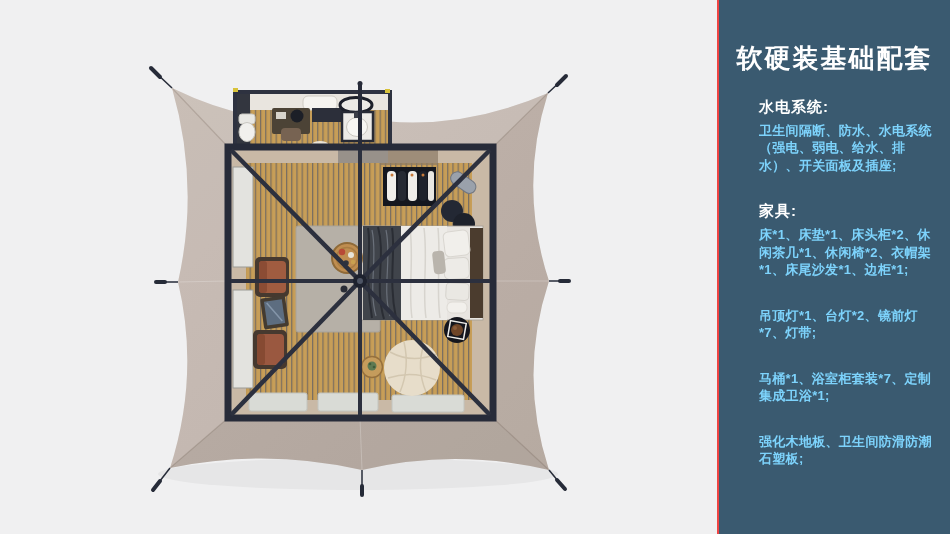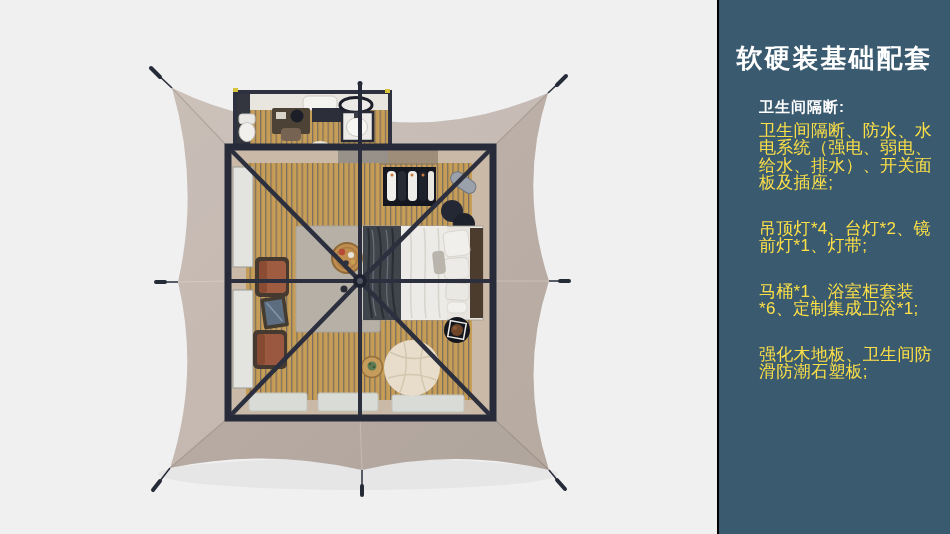--- a/index.html
+++ b/index.html
@@ -5,36 +5,36 @@
   html,body { margin:0; padding:0; }
   body { font-family:"Liberation Sans", sans-serif; }
   .stage {
     position:relative; width:950px; height:534px;
     background:#f0f0f1; overflow:hidden;
   }
   .render { position:absolute; left:0; top:0; }
   
   .panel {
     position:absolute; left:717px; top:0; width:233px; height:534px;
-    background:#3a5a70; border-left:2px solid #000000; box-sizing:border-box;
+    background:#3a5a70; border-left:2px solid #ef4444; box-sizing:border-box;
     color:#ffffff;
   }
   .panel-title {
     margin:44px 6px 0; text-align:center;
     font-size:26px; font-weight:bold; letter-spacing:2px; line-height:1.15;
   }
   .sections { padding:0 14px 0 40px; }
   .spec { margin-top:28px; }
   .spec:first-child { margin-top:24px; }
   .spec h2 {
     margin:0 0 5px; font-size:15px; font-weight:bold; letter-spacing:1px;
   }
   .spec p {
-    margin:0; width:178px; font-size:17px; line-height:17.5px;
-    color:#fde047; letter-spacing:0.3px;
+    margin:0; width:178px; font-size:13px; line-height:17.5px;
+    color:#7dd3fc; letter-spacing:0.3px;font-weight:bold;
   }
 </style>
 </head>
 <body>
 
 <div class="stage">
 
   <svg class="render" width="717" height="534" viewBox="0 0 717 534" xmlns="http://www.w3.org/2000/svg">
     <defs>
       <pattern id="slats" width="5.2" height="12" patternUnits="userSpaceOnUse">
@@ -252,28 +252,32 @@
       <circle cx="360" cy="83.5" r="2.5" fill="#272b39"></circle>
       <circle cx="360" cy="281" r="7" fill="#1e222e"></circle>
       <circle cx="360" cy="281" r="3" fill="#4d5464"></circle>
     </g>
   </svg>
 
   <aside class="panel">
     <h1 class="panel-title">软硬装基础配套</h1>
     <div class="sections">
       <section class="spec">
-        <h2>卫生间隔断:</h2>
+        <h2>水电系统:</h2>
         <p>卫生间隔断、防水、水电系统（强电、弱电、给水、排水）、开关面板及插座;</p>
       </section>
       <section class="spec">
-        <p>吊顶灯*4、台灯*2、镜前灯*1、灯带;</p>
-      </section>
-      <section class="spec">
-        <p>马桶*1、浴室柜套装*6、定制集成卫浴*1;</p>
+        <h2>家具:</h2>
+        <p>床*1、床垫*1、床头柜*2、休闲茶几*1、休闲椅*2、衣帽架*1、床尾沙发*1、边柜*1;</p>
+      </section>
+      <section class="spec">
+        <p>吊顶灯*1、台灯*2、镜前灯*7、灯带;</p>
+      </section>
+      <section class="spec">
+        <p>马桶*1、浴室柜套装*7、定制集成卫浴*1;</p>
       </section>
       <section class="spec">
         <p>强化木地板、卫生间防滑防潮石塑板;</p>
       </section>
     </div>
   </aside>
 
 </div>
 
 </body></html>

